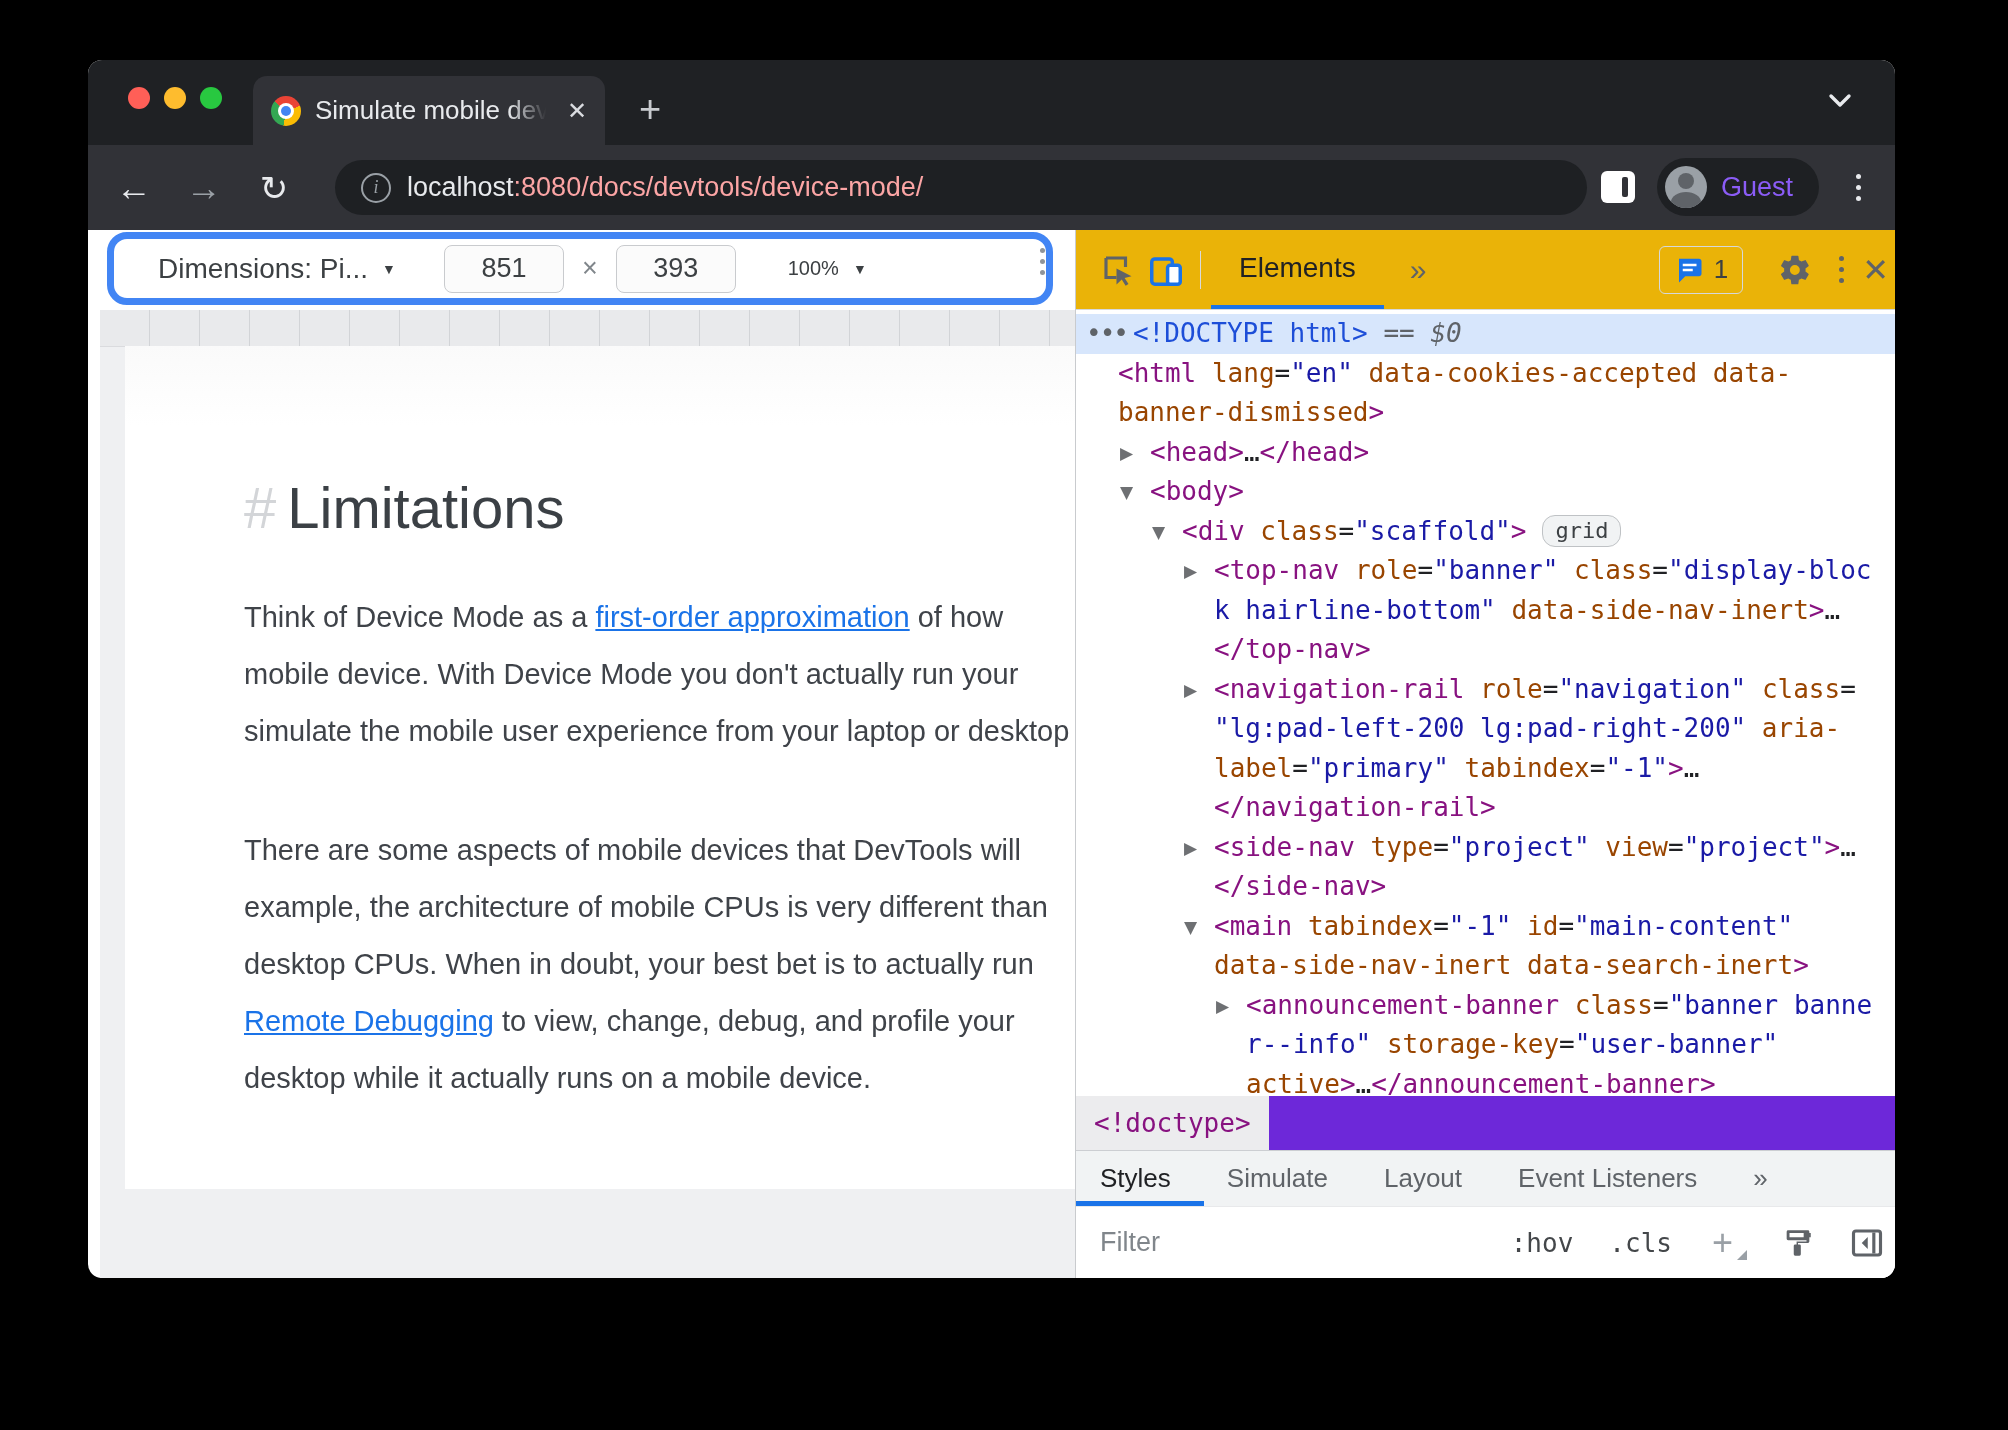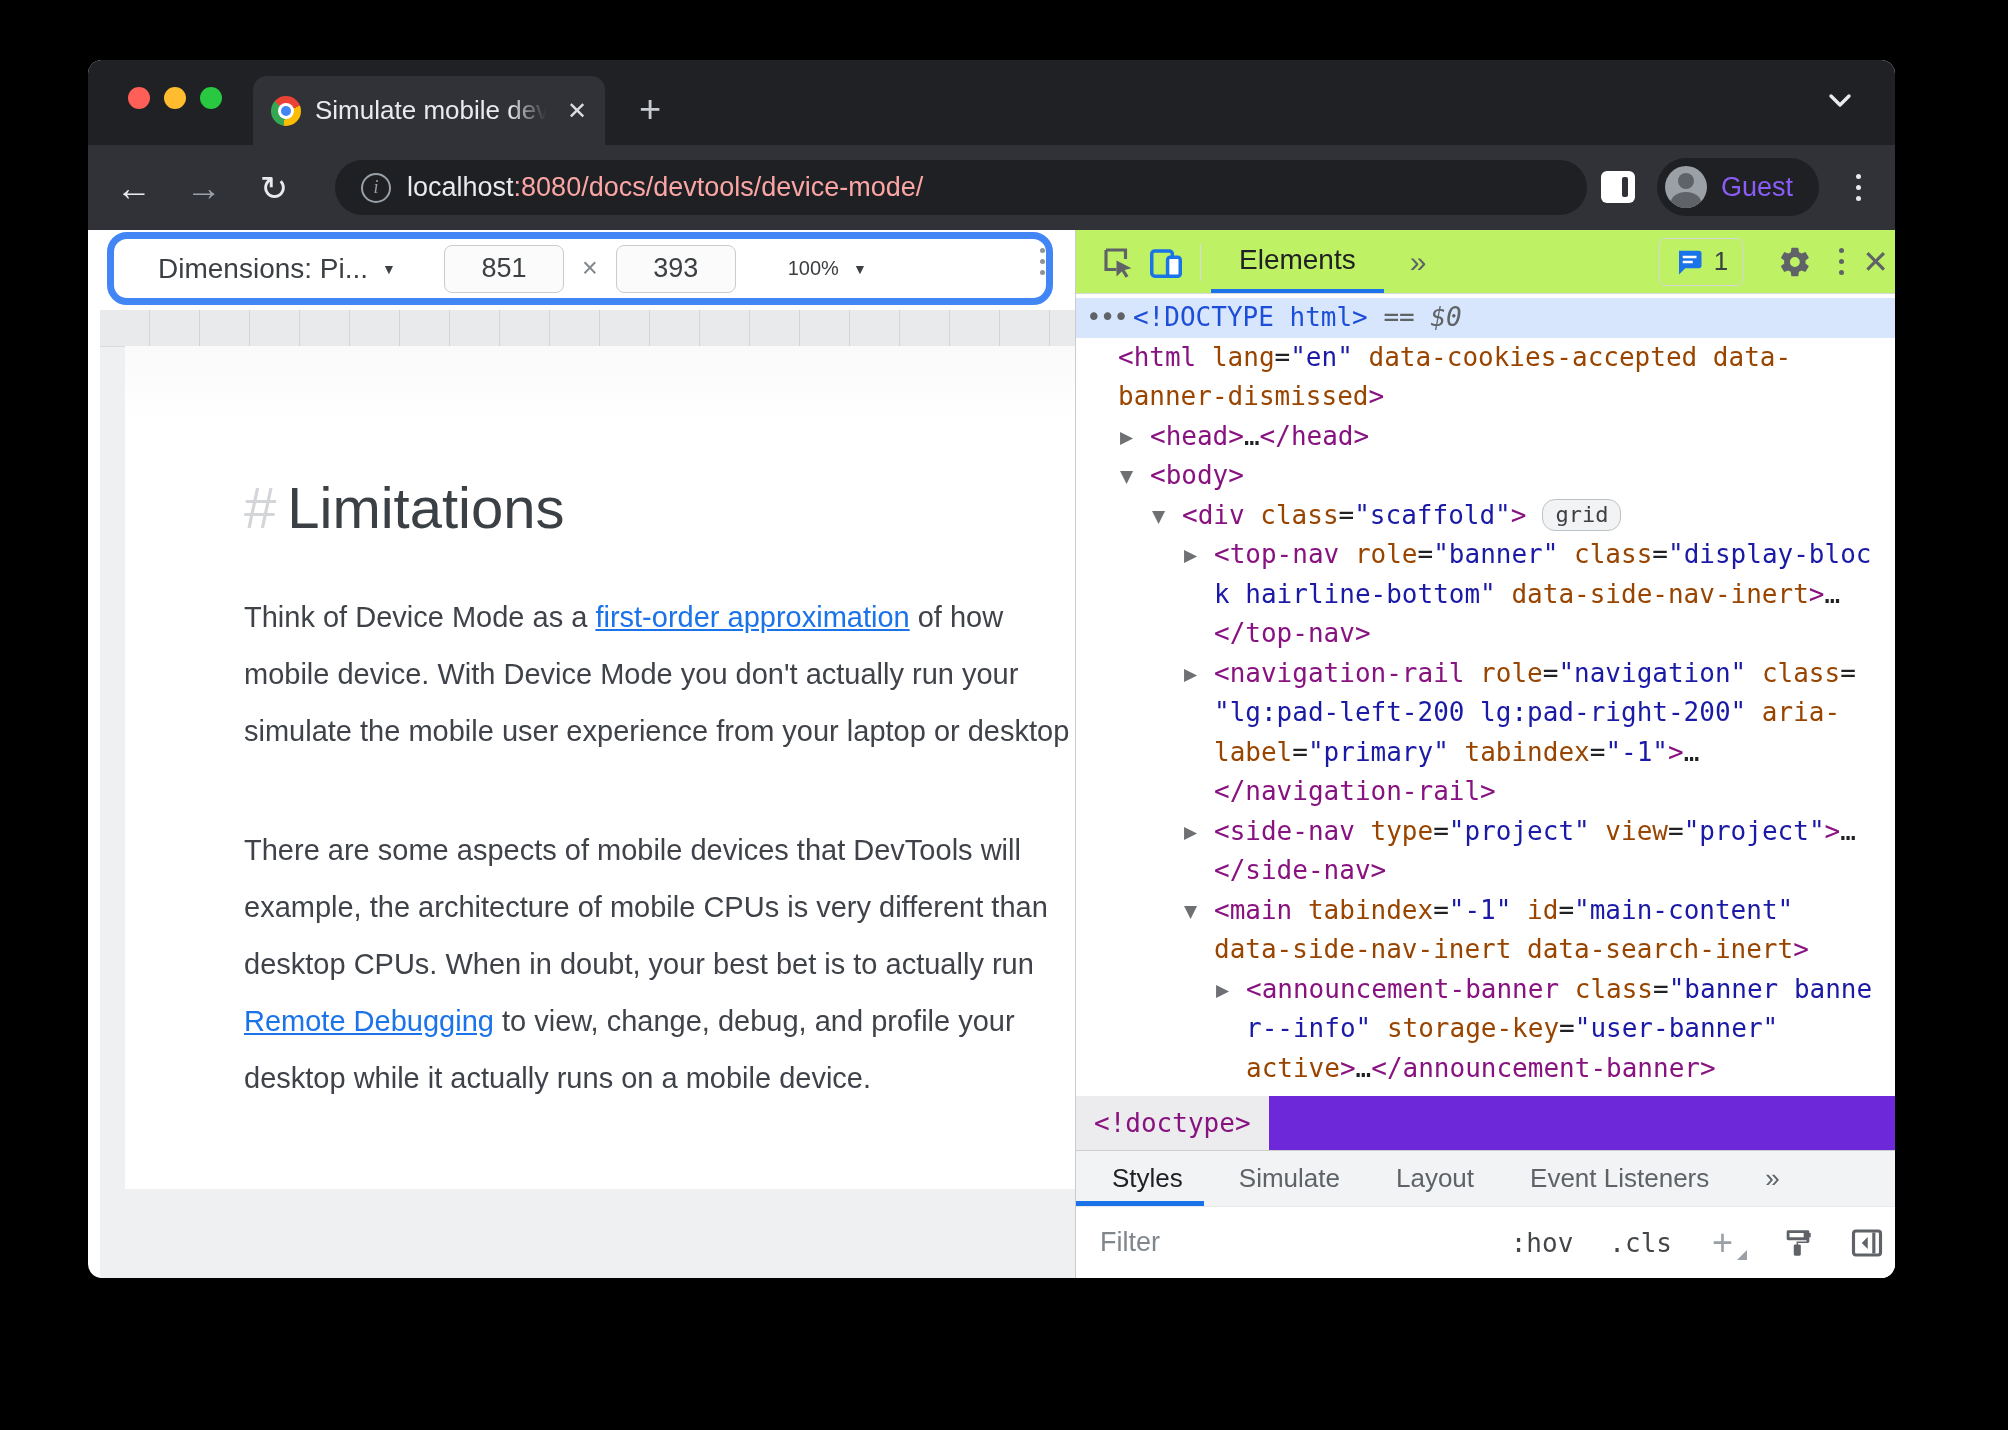--- a/index.html
+++ b/index.html
@@ -81,21 +81,21 @@
   .doc h1{margin:128px 0 0 0;font-size:58px;font-weight:500;color:#3b4045;display:flex;align-items:baseline;gap:11px;}
   .doc h1 .hash{color:#d3d5d8;font-weight:400;}
   .para{margin-top:48px;font-size:29px;line-height:57px;}
   .para.gap{margin-top:62px;}
   .para .line{white-space:nowrap;}
   .doc-link{color:#1a73e8;text-decoration:underline;}
 
   
   .devtools{position:relative;width:832px;height:100%;background:#fff;border-left:1px solid #c9cbce;
             box-sizing:border-box;display:flex;flex-direction:column;flex:0 0 auto;}
-  .dt-header{height:64px;flex:0 0 auto;border-bottom:1px solid #d6d8db;background:#bef264;
+  .dt-header{height:80px;flex:0 0 auto;border-bottom:1px solid #d6d8db;background:#eab308;
              display:flex;align-items:center;padding:0 18px;box-sizing:border-box;}
   .dt-ic{display:flex;align-items:center;justify-content:center;width:48px;height:48px;flex:0 0 auto;}
   .dt-sep{width:1px;height:38px;background:#d8dadd;margin:0 10px;flex:0 0 auto;}
   .dt-tab{height:100%;display:flex;align-items:center;padding:0 28px;font-size:28px;color:#202124;
           border-bottom:4px solid #1a73e8;box-sizing:border-box;flex:0 0 auto;}
   .dt-more{color:#5f6368;font-size:30px;margin-left:26px;flex:0 0 auto;}
   .console-badge{margin-left:auto;height:46px;border:1px solid #d5d8db;border-radius:6px;display:flex;
                  align-items:center;gap:10px;padding:0 14px;flex:0 0 auto;}
   .console-count{font-size:26px;color:#3c4043;}
   .dt-gear{margin-left:28px}.dt-kebab{margin-left:20px}.dt-close{margin-left:18px;color:#5f6368;font-size:32px;}
@@ -111,21 +111,21 @@
   .pt-dots{color:#202124}.pt-pre{color:#5f6368;letter-spacing:-2px;margin-right:6px}
   .pt-dim{color:#1d4ed8}.pt-dollar{color:#5f6368;font-style:italic}
   .pt-badge{display:inline-block;margin-left:16px;padding:0 12px;border:1.5px solid #bfc2c5;border-radius:13px;
             background:#f1f3f4;color:#3c4043;font-size:22px;line-height:30px;vertical-align:2px;}
 
   
   .dt-breadcrumb{height:54px;flex:0 0 auto;background:#6d28d9;display:flex;align-items:center;}
   .crumb{height:100%;display:flex;align-items:center;padding:0 18px;background:#ececee;
          font-family:"DejaVu Sans Mono",monospace;font-size:26px;color:#881280;}
   .dt-tabs{height:56px;flex:0 0 auto;background:#f1f3f4;border-top:1px solid #ccced2;position:relative;
-           display:flex;align-items:center;padding:0 36px;gap:56px;box-sizing:border-box;}
+           display:flex;align-items:center;padding:0 24px;gap:56px;box-sizing:border-box;}
   .sb-tab{font-size:26px;color:#5f6368;white-space:nowrap;}
   .sb-tab.active{color:#202124;}
   .sb-underline{position:absolute;left:0;bottom:0;width:128px;height:5px;background:#1a73e8;}
   .dt-filter{height:72px;flex:0 0 auto;background:#fff;display:flex;align-items:center;padding:0 22px;
              box-sizing:border-box;border-top:1px solid #e8e9eb;}
   .filter-input{flex:1 1 auto;border:none;outline:none;font-size:27px;color:#3c4043;height:50px;
                 font-family:"Liberation Sans",sans-serif;background:#fff;}
   .filter-input::placeholder{color:#80868b;}
   .mono-btn{font-family:"DejaVu Sans Mono",monospace;font-size:26px;color:#44474a;margin-left:36px;white-space:nowrap;}
   .plus-btn{position:relative;color:#9aa0a6;font-size:36px;margin-left:40px;padding-right:14px;}

